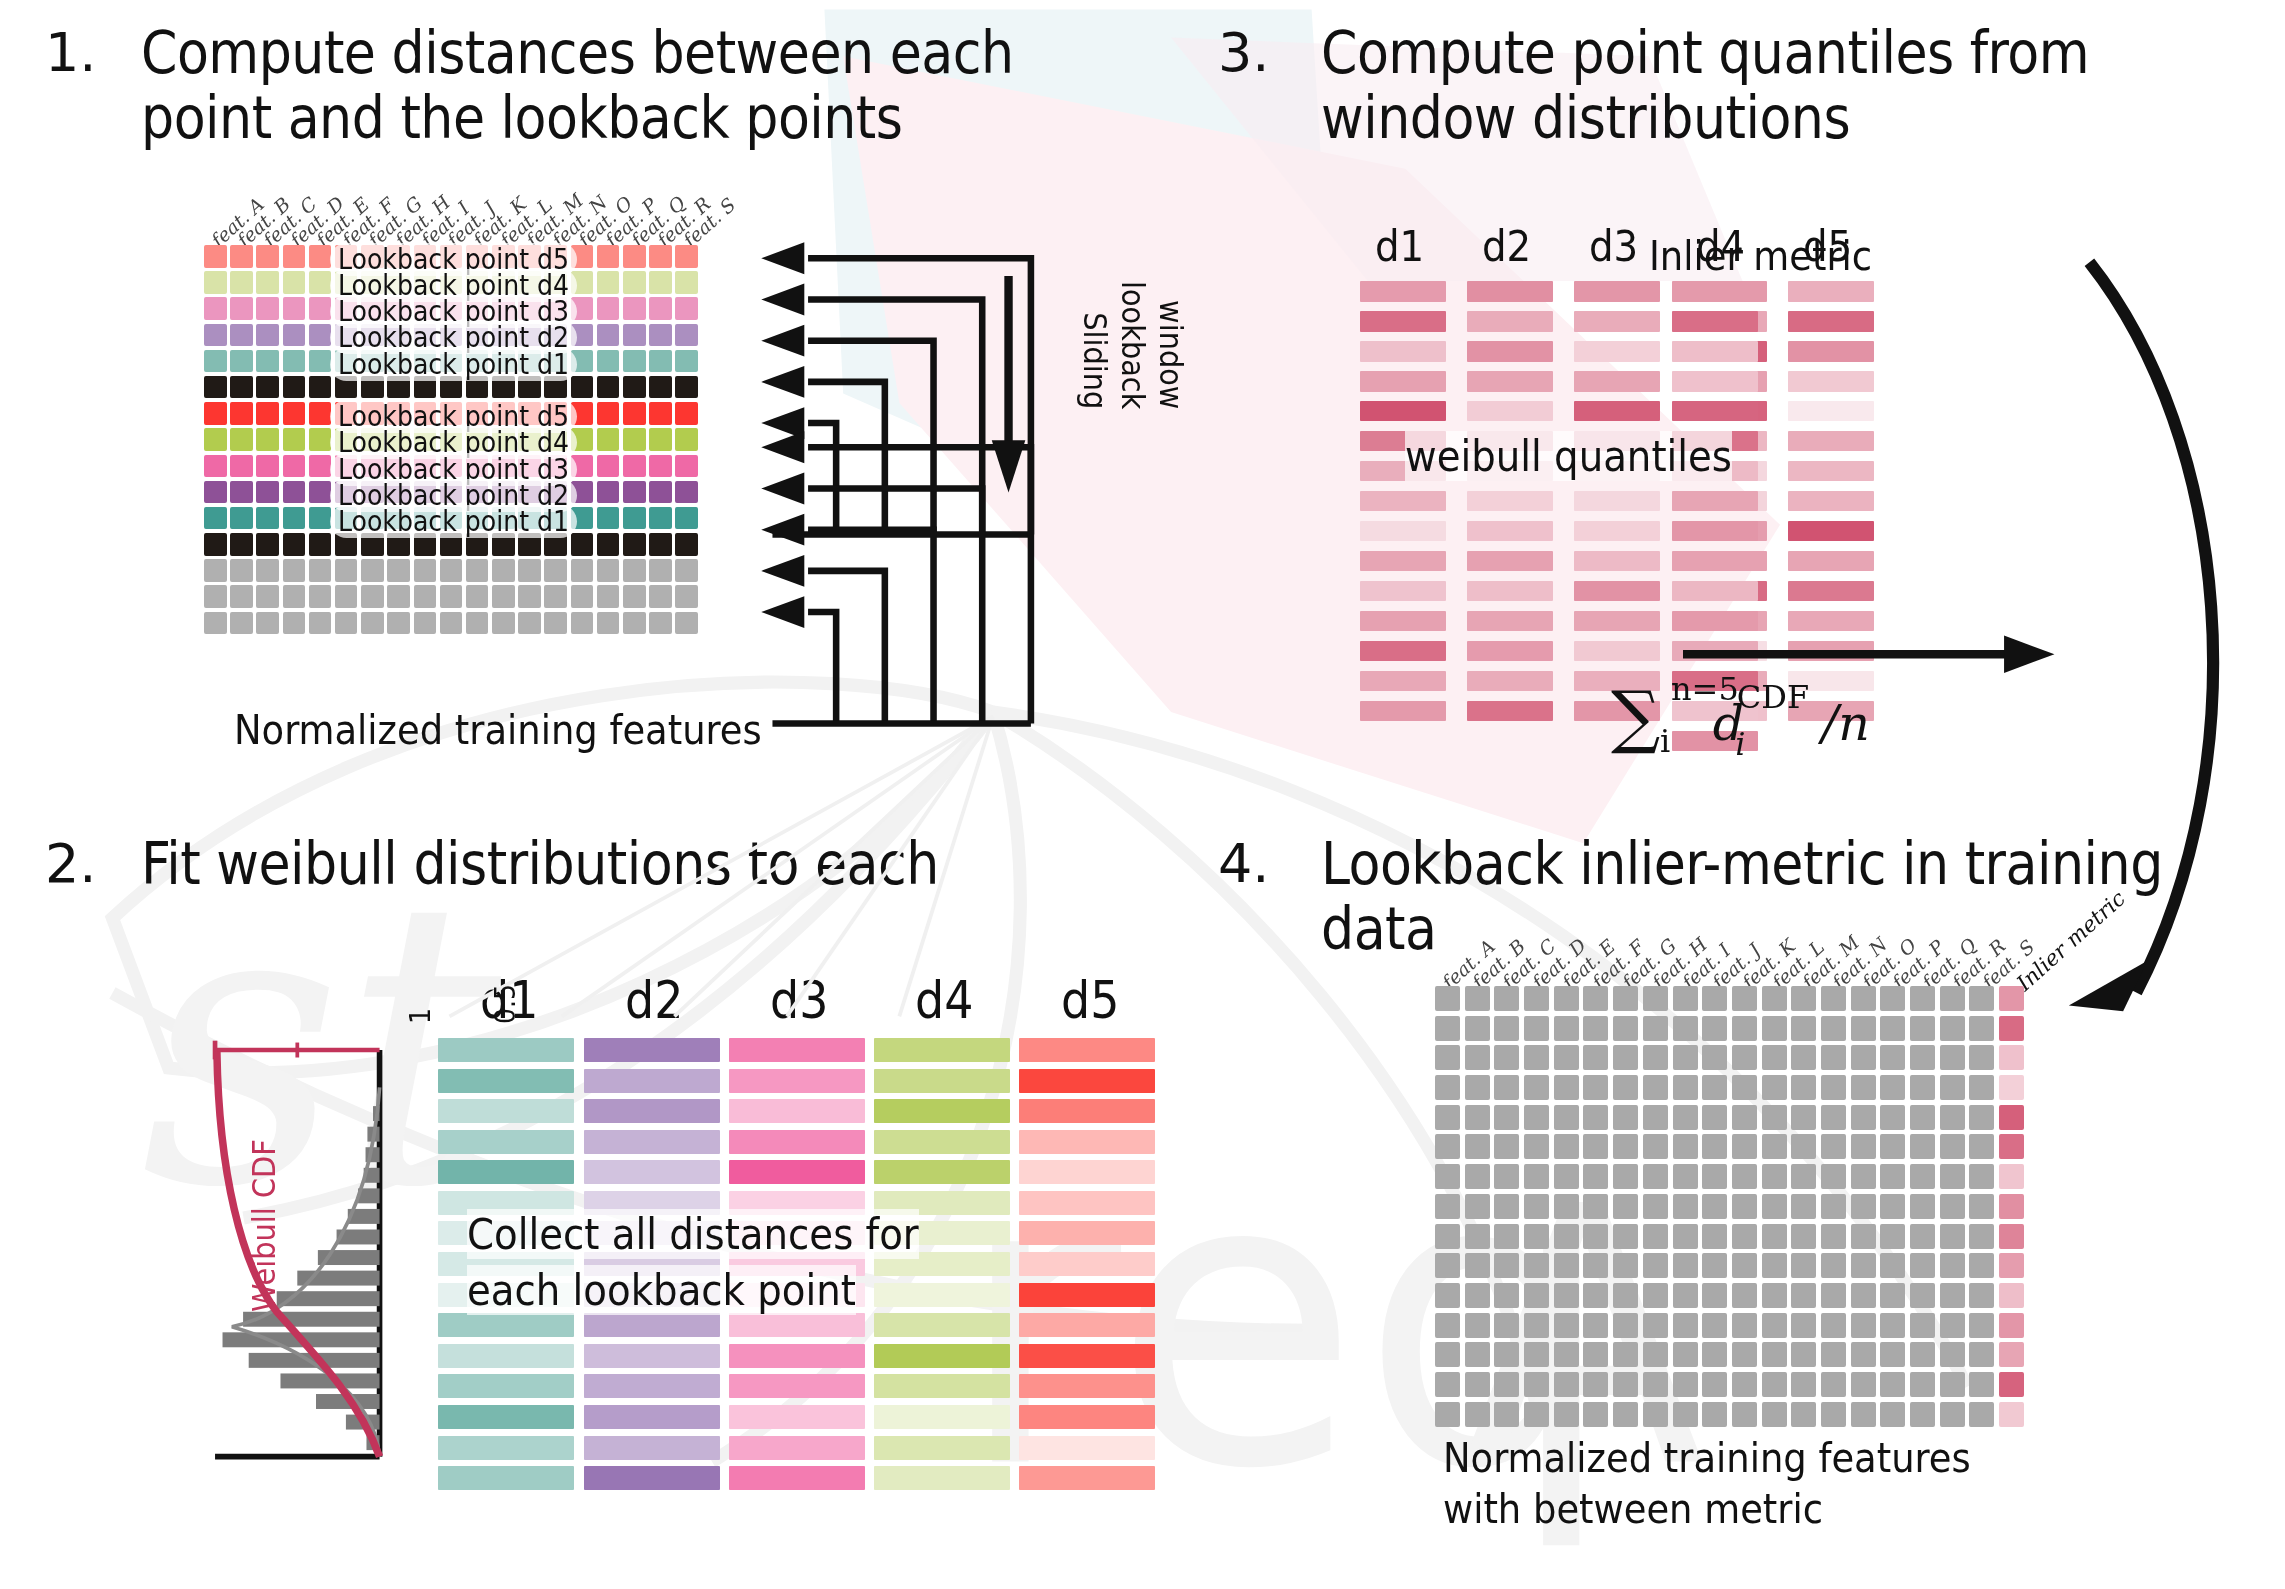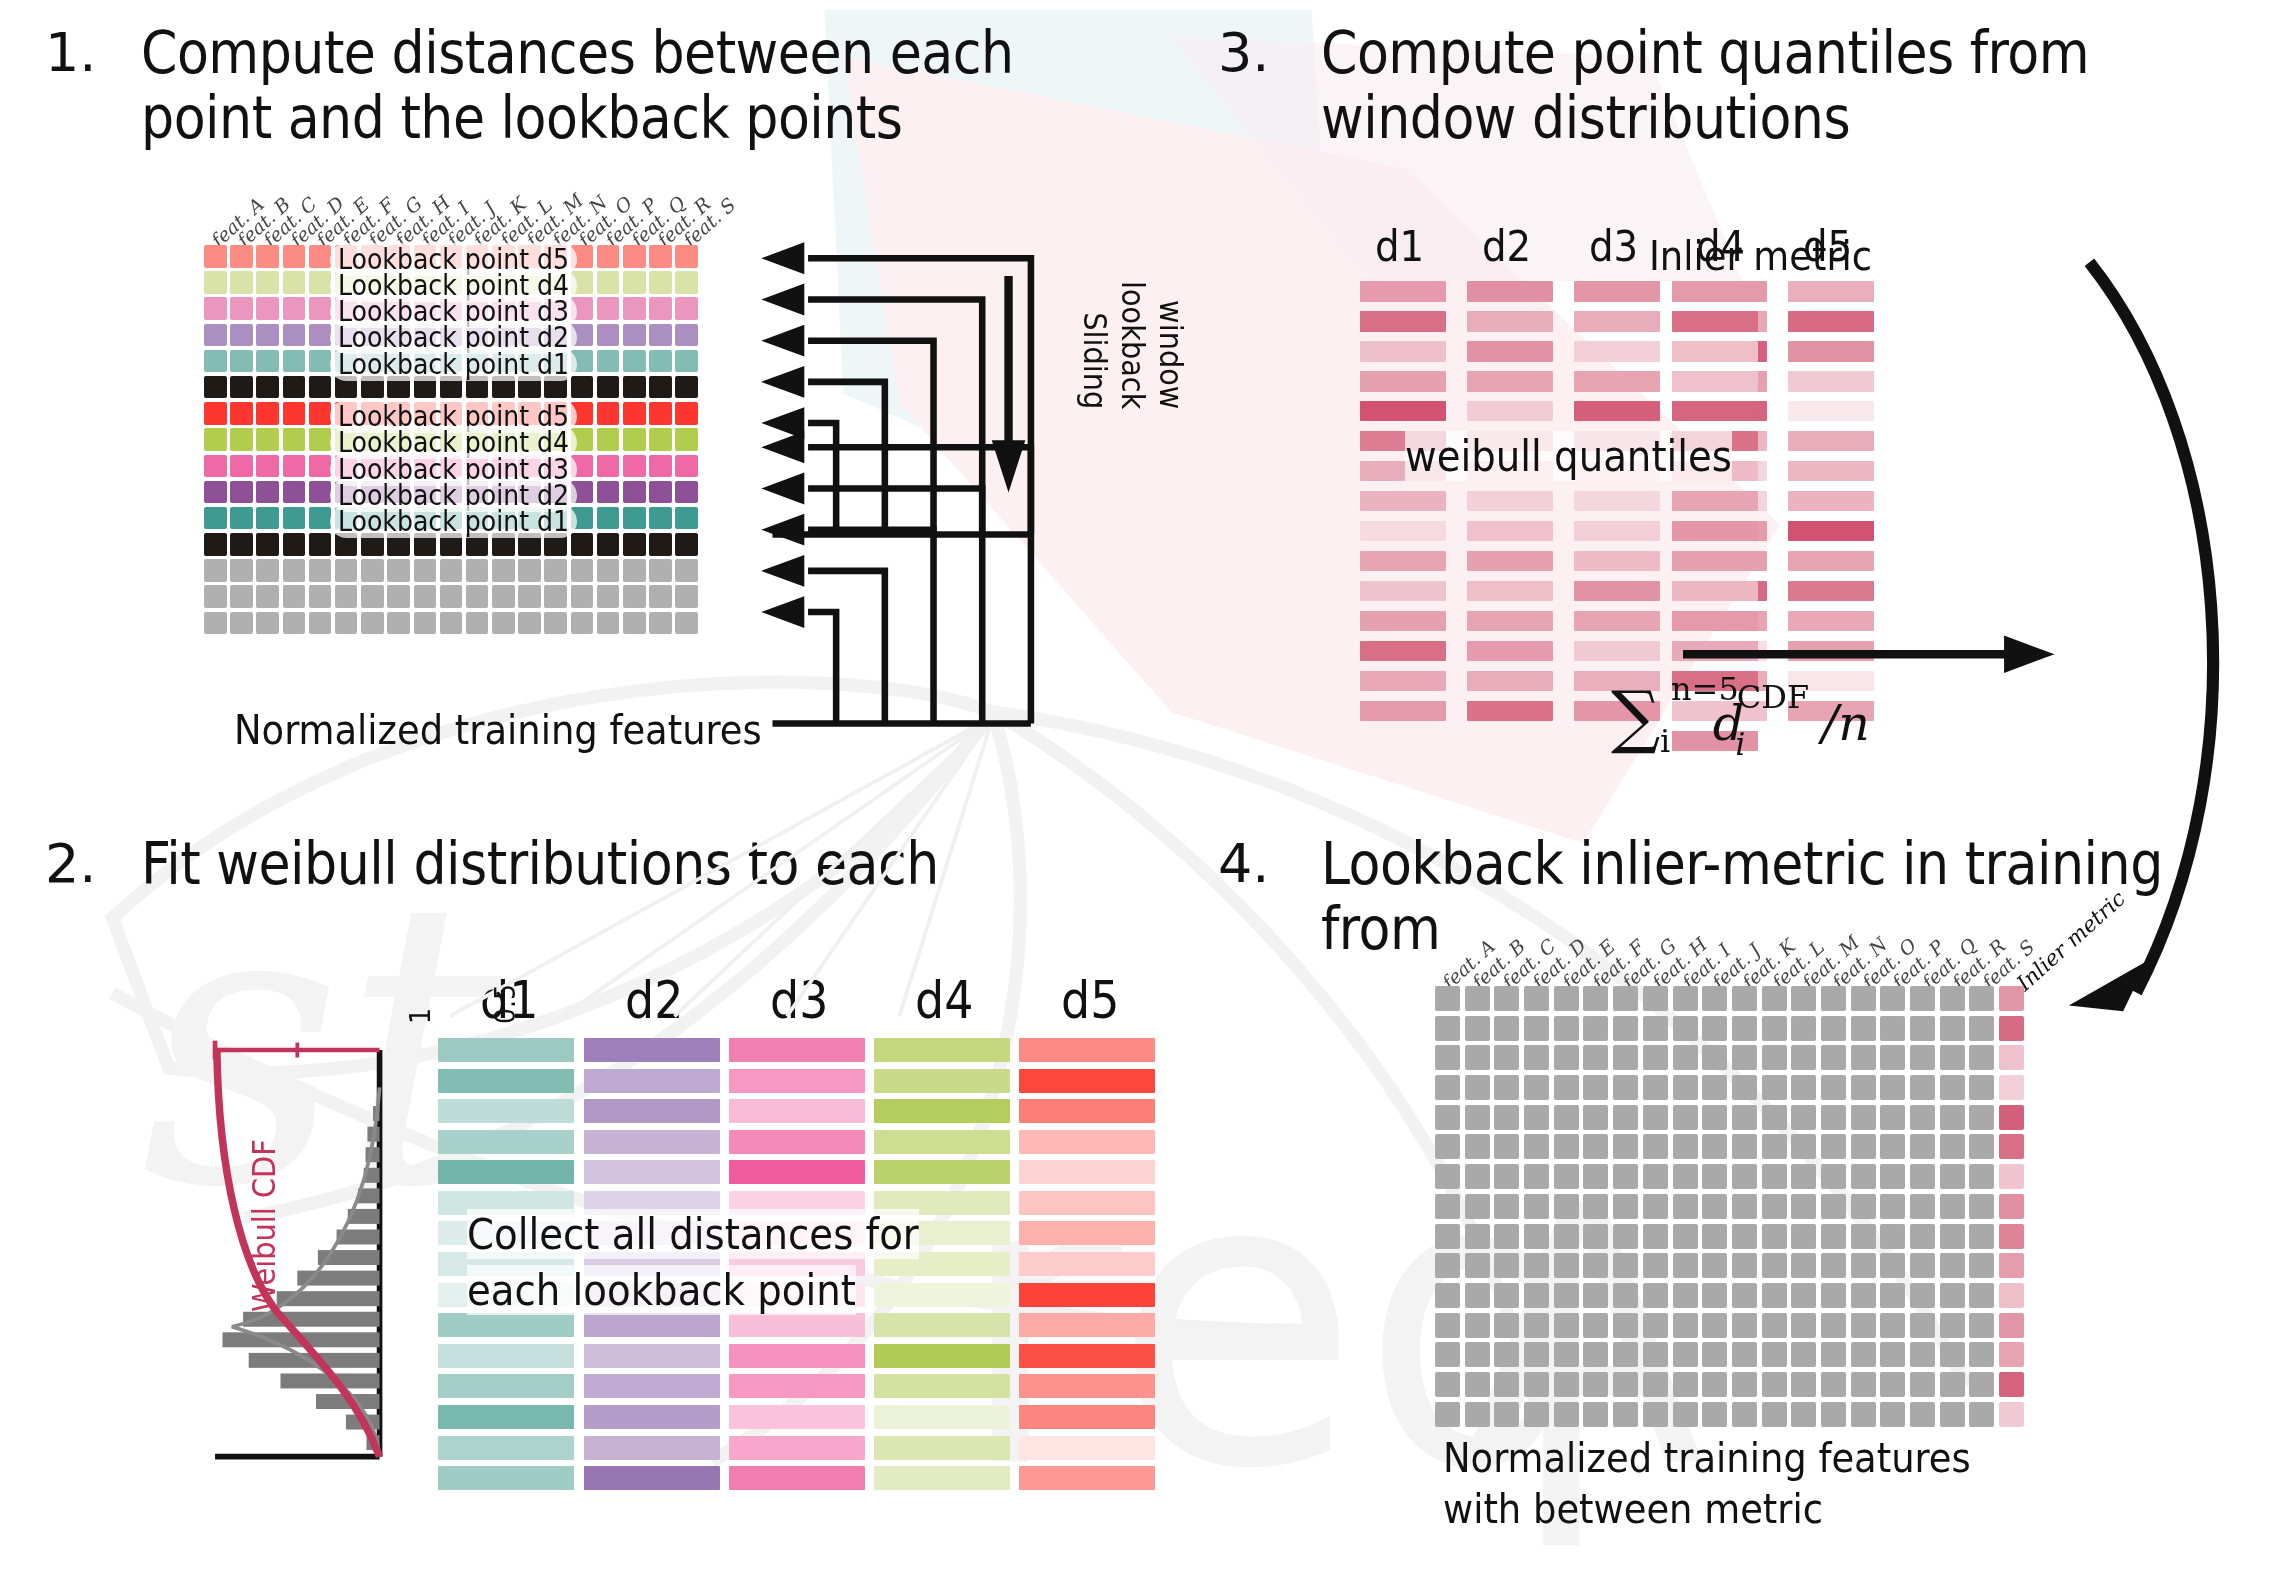--- a/index.html
+++ b/index.html
@@ -751,21 +751,21 @@
   <svg style="position:absolute;left:1949px;top:234px;z-index:4;" width="337" height="843" viewBox="0 0 360 900">
     <path d="M150 30 C 300 220, 330 560, 200 810" fill="none" stroke="#111" stroke-width="13"></path>
     <polygon points="212,776 186,830 128,824" fill="#111"></polygon>
   </svg>
 </div>
 
 <div>
   <div class="stepnum" style="left:1218px;top:832px;">4.</div>
   <div class="steptitle" id="t4" style="left:1321px;top:832px;width:937px;">
       <div>Lookback inlier-metric in training</div>
-      <div>from</div>
+      <div>data</div>
     </div>
 
   <div class="featlabels" id="feat4" style="left:1445px;top:974px;">
       <div class="featlab" style="left: 0px; top: 0px;">feat. A</div>
       <div class="featlab" style="left: 30px; top: 0px;">feat. B</div>
       <div class="featlab" style="left: 60px; top: 0px;">feat. C</div>
       <div class="featlab" style="left: 90px; top: 0px;">feat. D</div>
       <div class="featlab" style="left: 120px; top: 0px;">feat. E</div>
       <div class="featlab" style="left: 150px; top: 0px;">feat. F</div>
       <div class="featlab" style="left: 180px; top: 0px;">feat. G</div>

